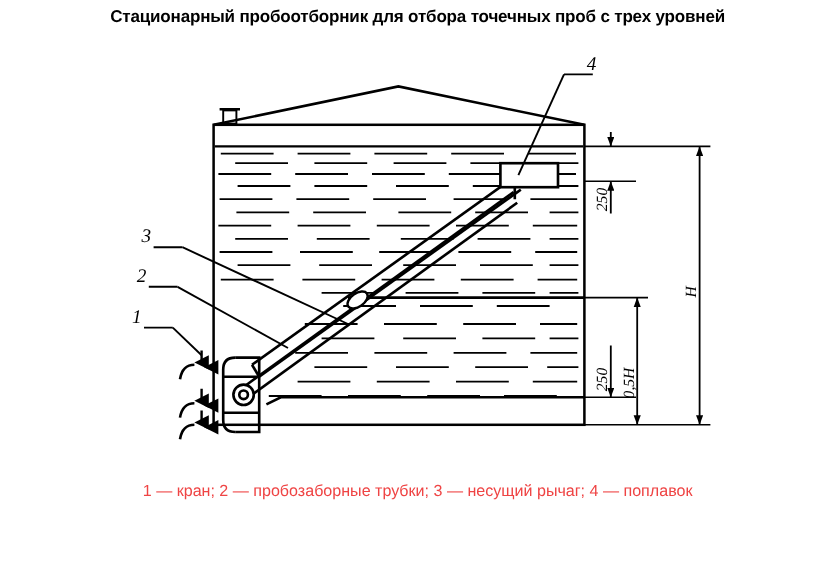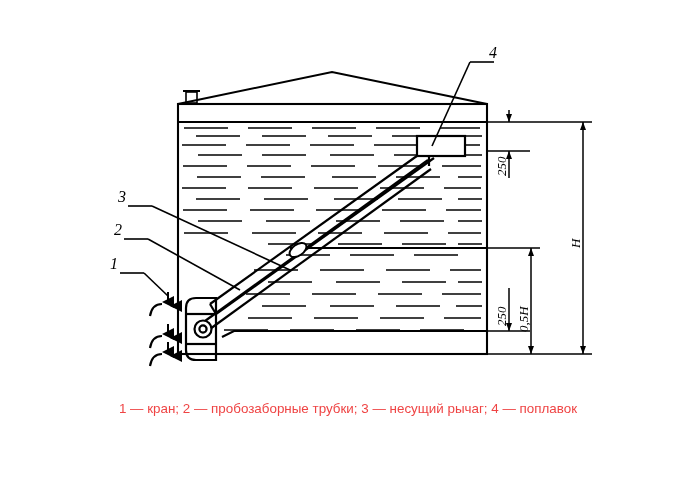--- a/index.html
+++ b/index.html
@@ -60,20 +60,21 @@
     font-style: italic;
     font-size: 16px;
     fill: #000;
   }
 </style>
 </head>
 <body>
 
 <div id="page">
 
+  <div id="title">Стационарный пробоотборник для отбора точечных проб с трех уровней</div>
 
   <svg id="figure-svg" width="696" height="375" viewBox="0 0 696 375">
 
     <defs>
       <marker id="arrHead" markerWidth="9" markerHeight="9" refX="8" refY="3" orient="auto" markerUnits="userSpaceOnUse">
         <path d="M0,0 L8,3 L0,6 Z" fill="#000"></path>
       </marker>
       <marker id="arrTail" markerWidth="9" markerHeight="9" refX="1" refY="3" orient="auto" markerUnits="userSpaceOnUse">
         <path d="M9,0 L1,3 L9,6 Z" fill="#000"></path>
       </marker>

